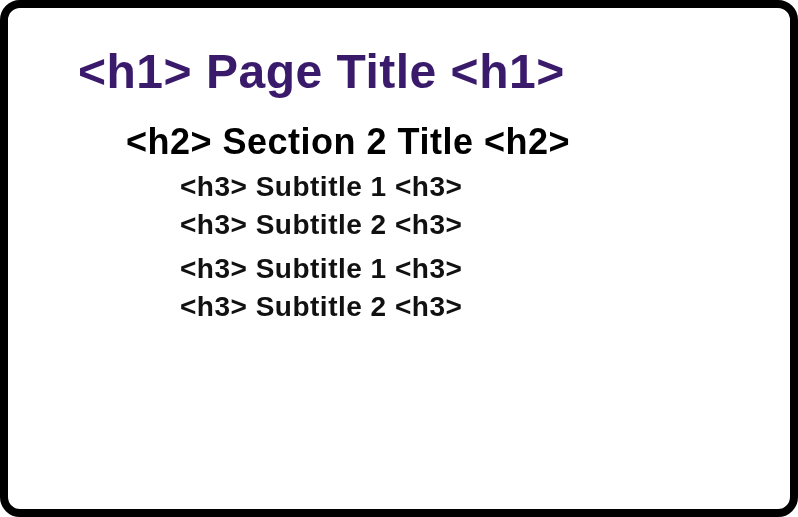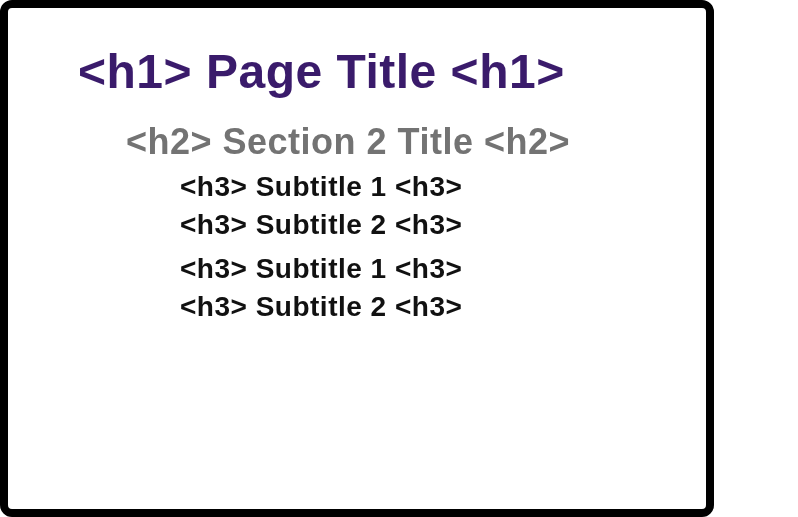--- a/index.html
+++ b/index.html
@@ -7,38 +7,38 @@
       padding: 0;
       box-sizing: border-box;
     }
     body {
       width: 798px;
       height: 517px;
       font-family: "Helvetica Neue", Helvetica, Arial, sans-serif;
       background: #ffffff;
     }
     .card {
-      width: 714px;
+      width: 798px;
       height: 517px;
       border: 8px solid #000000;
-      border-radius: 12px;
+      border-radius: 20px;
       padding: 36px 60px 36px 60px;
       background: #ffffff;
     }
     .h1-line {
       color: #3a1b6b;
       font-weight: 800;
       font-size: 48px;
       letter-spacing: 0.5px;
       margin-left: 10px;
       margin-bottom: 22px;
       white-space: nowrap;
     }
     .h2-line {
-      color: #737373;
+      color: #000000;
       font-weight: 800;
       font-size: 36px;
       letter-spacing: 0.5px;
       margin-left: 58px;
       margin-top: 18px;
       margin-bottom: 8px;
       white-space: nowrap;
     }
     .h3-line {
       color: #111111;

